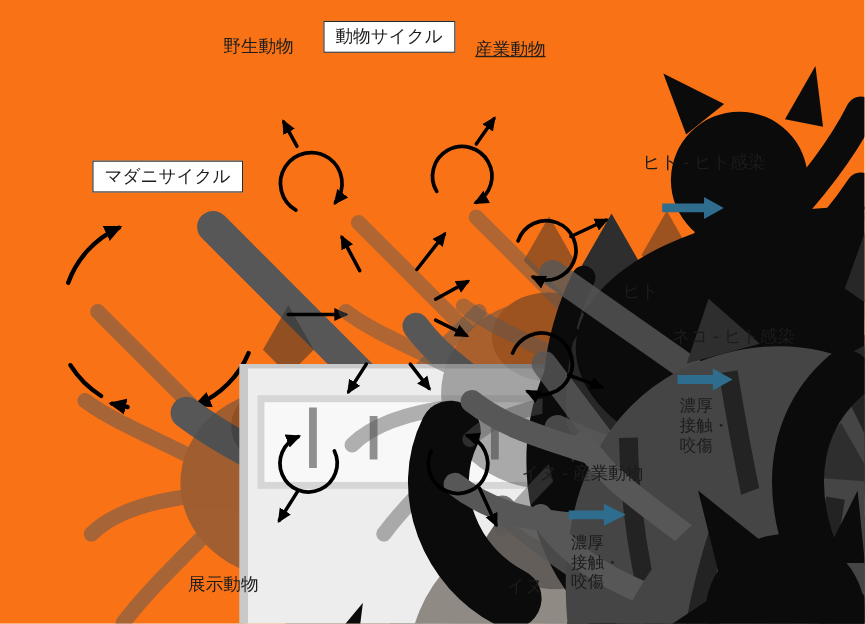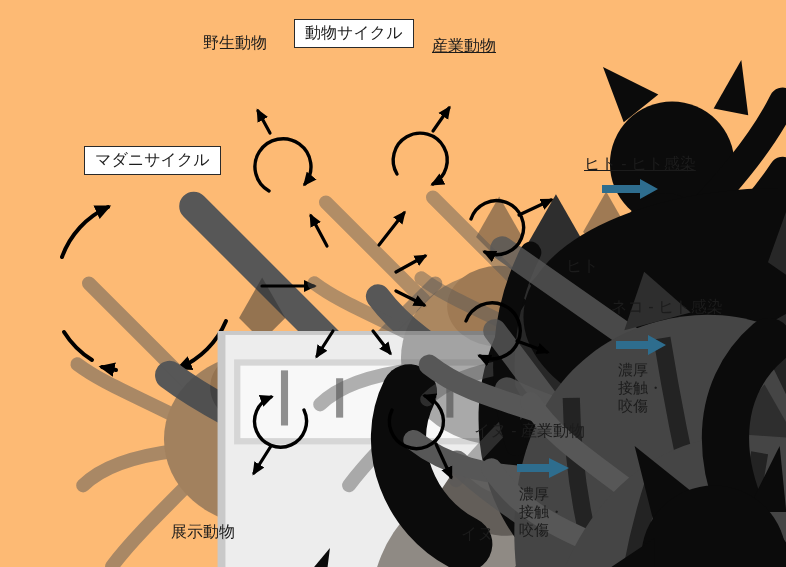--- a/index.html
+++ b/index.html
@@ -3,21 +3,21 @@
 <meta charset="utf-8">
 <style>
   :root{
     --blue-arrow:#2e6d8e;
     --ink:#000000;
     --silhouette:#0b0b0b;
     --label-text:#1c1c1c;
   }
   html,body{margin:0;padding:0;background:#fff;}
   #stage{
-    position:relative;width:786px;height:567px;background:#fdba74;overflow:hidden;
+    position:relative;width:786px;height:567px;background:#f97316;overflow:hidden;
     font-family:"Liberation Sans","DejaVu Sans",sans-serif;color:var(--label-text);
   }
   #gfx{position:absolute;left:0;top:0;}
   .lbl{position:absolute;font-size:16px;line-height:20px;white-space:nowrap;color:var(--label-text);}
   .route{position:absolute;font-size:15px;line-height:18px;white-space:pre-line;color:var(--label-text);}
   .cycle-box{
     position:absolute;border:1.6px solid #2a2a2a;background:#fff;
     padding:3px 10px;font-size:16px;white-space:nowrap;color:var(--label-text);
   }
   
@@ -289,21 +289,21 @@
     <path class="blue" d="M602,185 L640,185 L640,179 L658,189 L640,199 L640,193 L602,193 Z"></path>
     <path class="blue" d="M616,341 L648,341 L648,335 L666,345 L648,355 L648,349 L616,349 Z"></path>
     <path class="blue" d="M517,464 L549,464 L549,458 L569,468 L549,478 L549,472 L517,472 Z"></path>
   </svg>
 
   <div class="lbl" style="left:203px;top:33px;">野生動物</div>
   <div class="cycle-box" style="left:294px;top:19px;">動物サイクル</div>
   <div class="lbl" style="left:432px;top:36px;text-decoration:underline;">産業動物</div>
   <div class="cycle-box" style="left:84px;top:146px;text-align:center;">マダニサイクル</div>
 
-  <div class="lbl" style="left:584px;top:154px;text-decoration:underline;">ヒト - ヒト感染</div>
+  <div class="lbl" style="left:584px;top:139px;">ヒト - ヒト感染</div>
   <div class="lbl" style="left:566px;top:256px;">ヒト</div>
 
   <div class="lbl" style="left:611px;top:297px;">ネコ - ヒト感染</div>
   <div class="route" style="left:618px;top:361px;">濃厚
 接触・
 咬傷</div>
 
   <div class="lbl" style="left:474px;top:421px;">イヌ - 産業動物</div>
   <div class="route" style="left:519px;top:485px;">濃厚
 接触・

